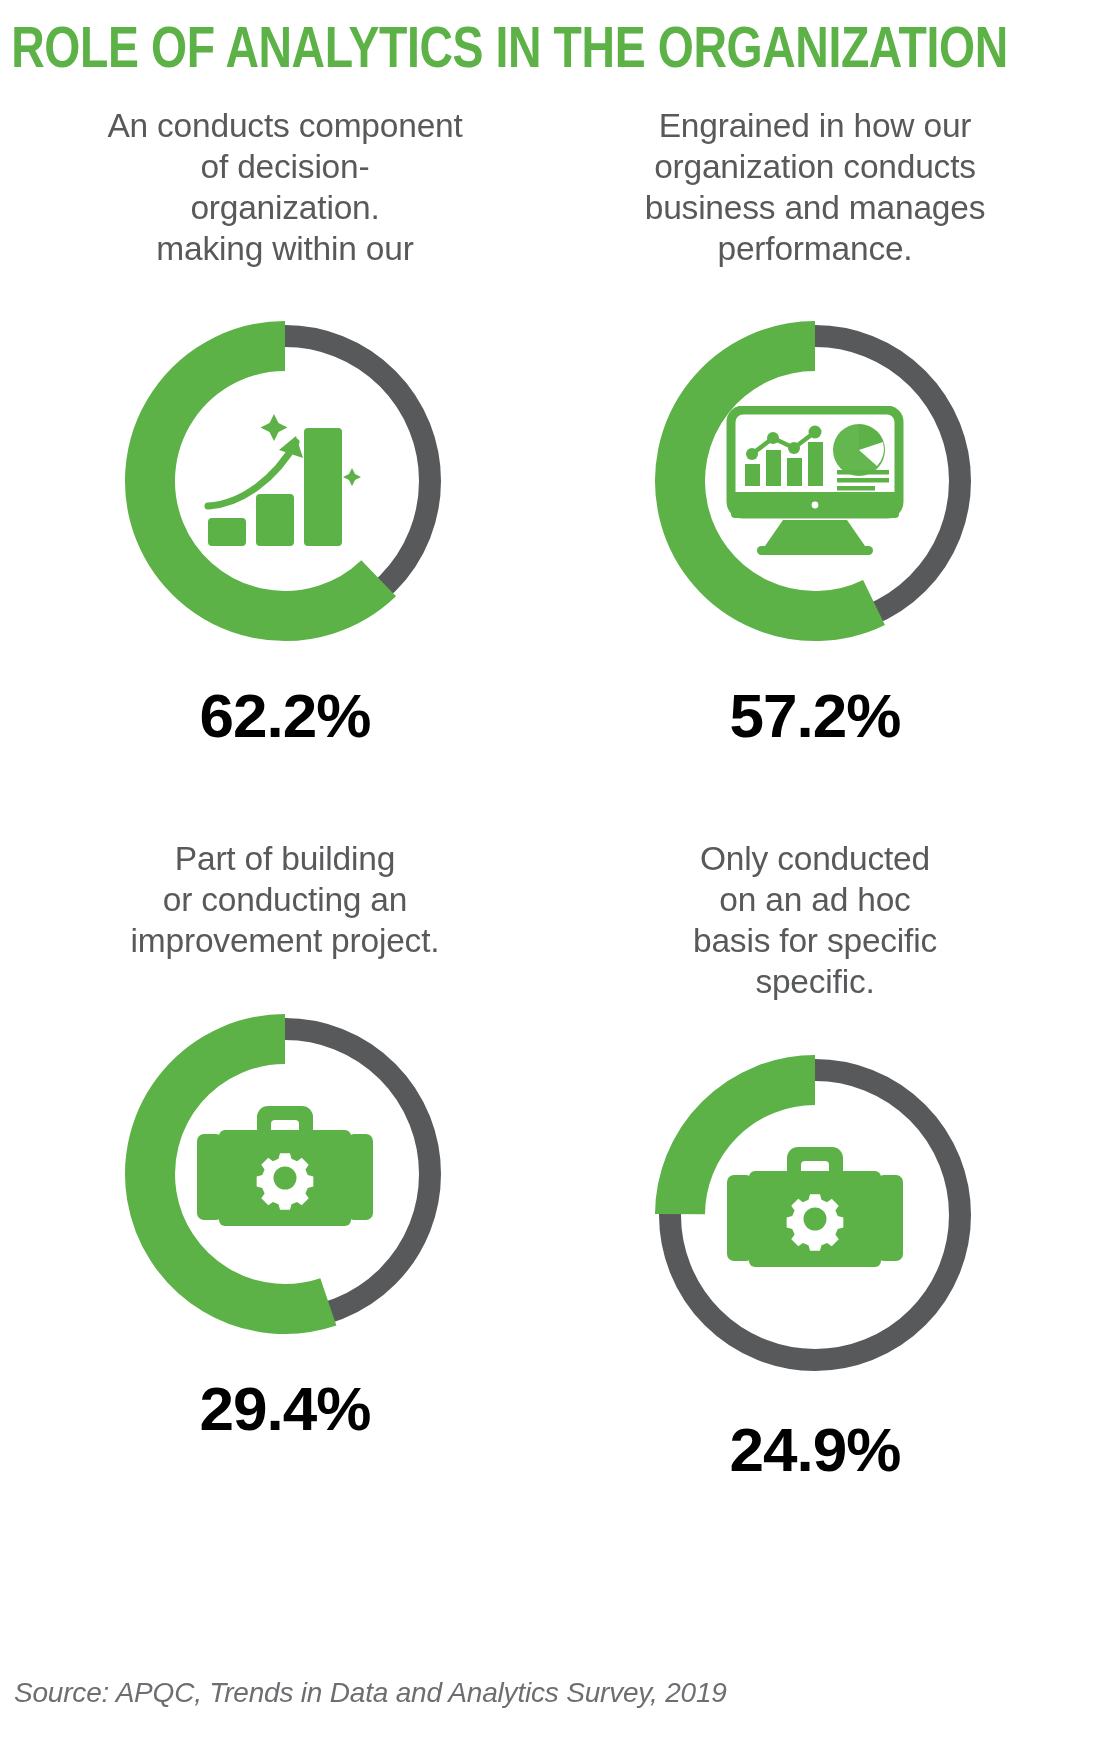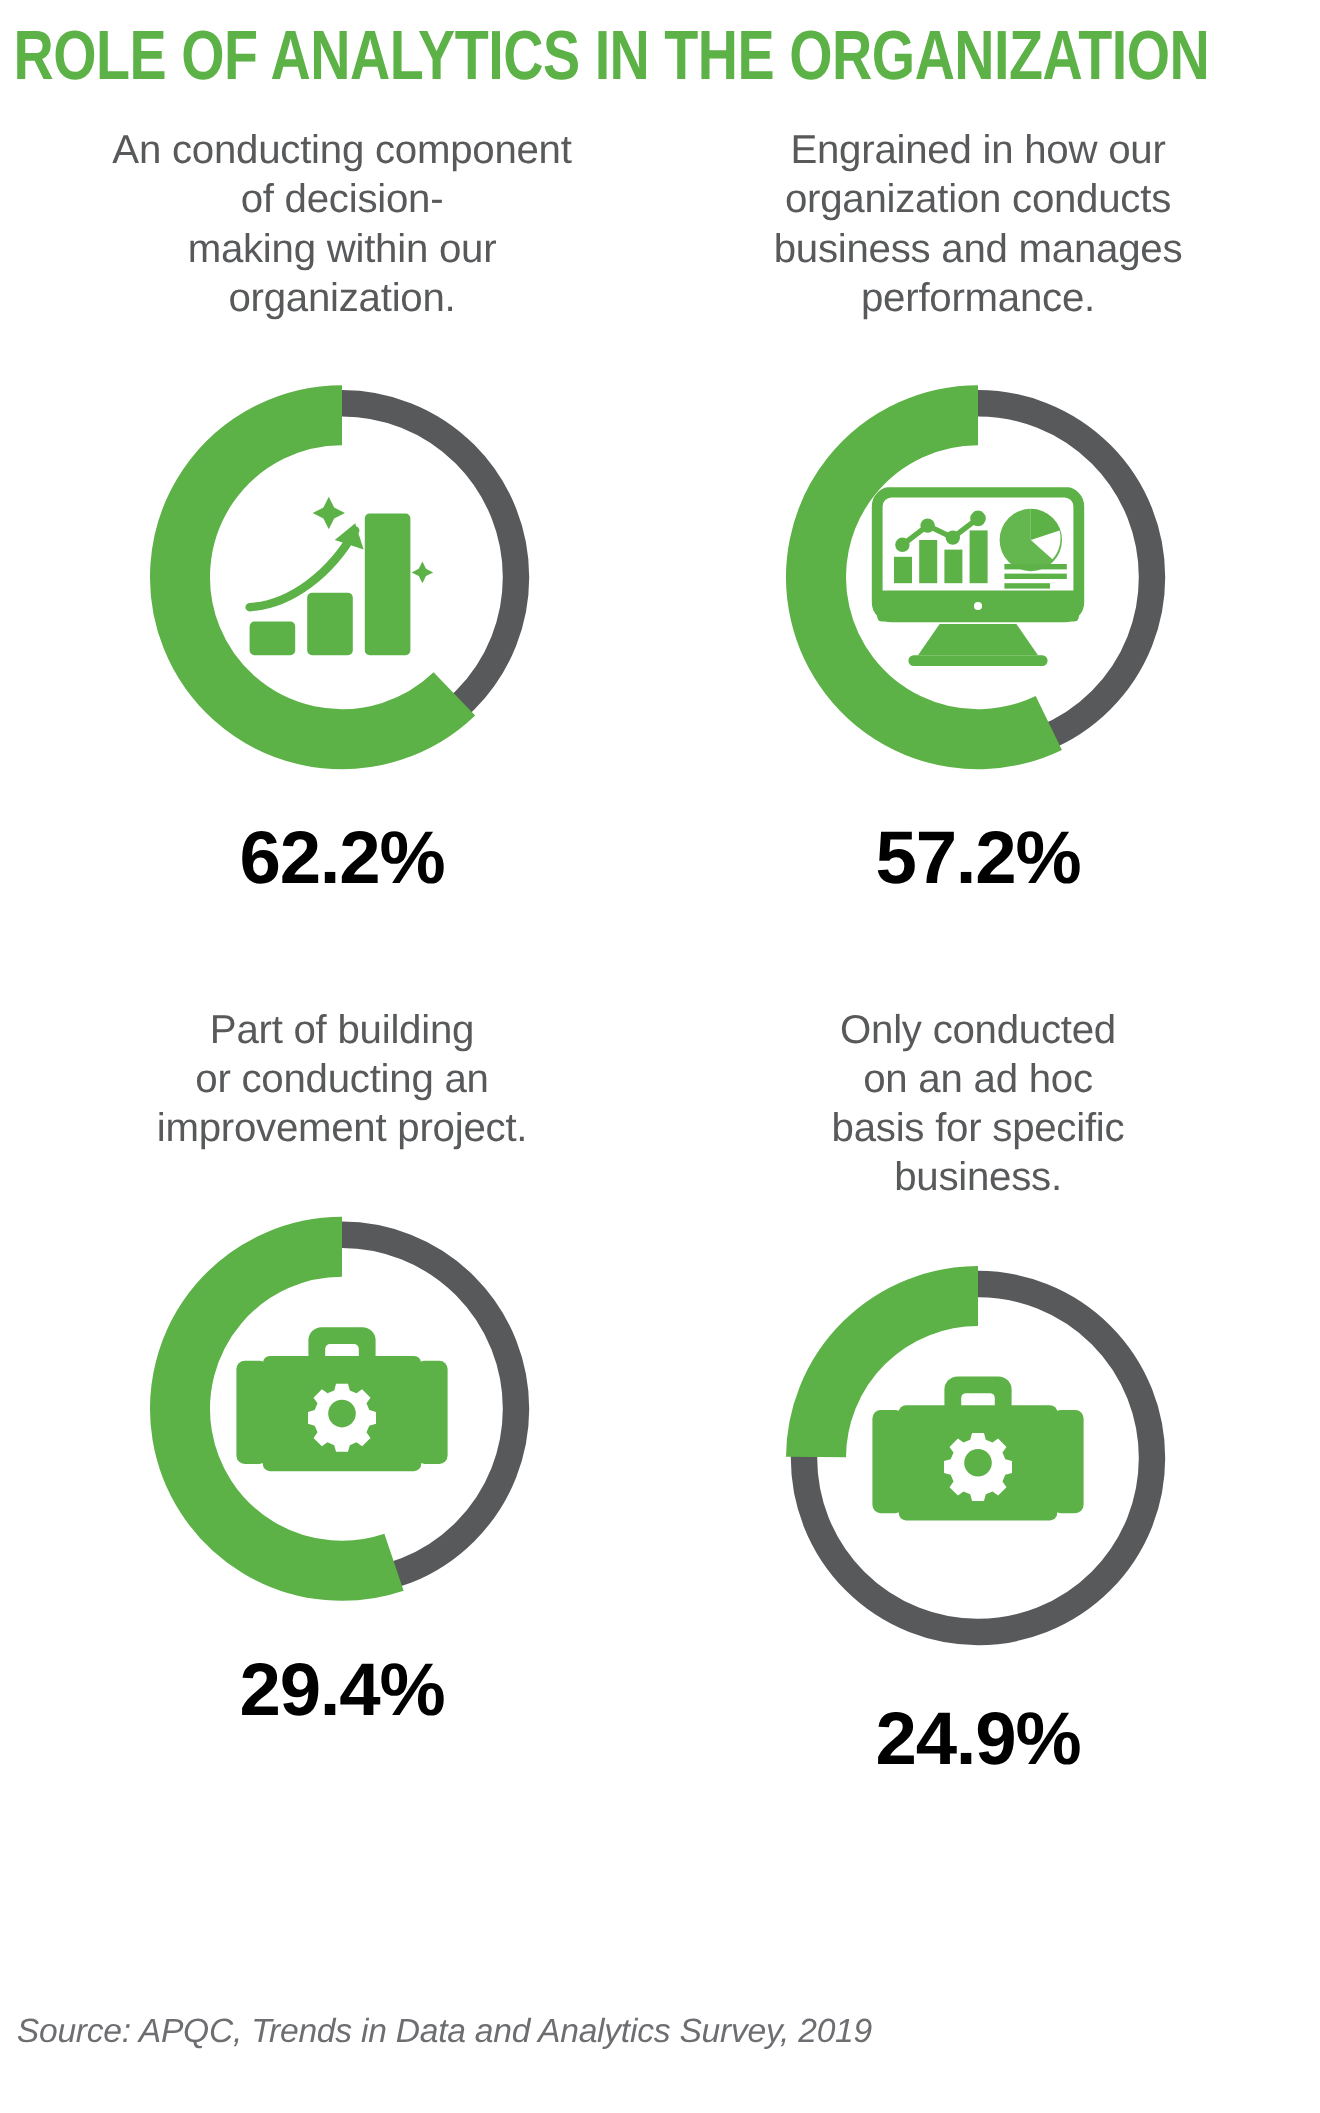--- a/index.html
+++ b/index.html
@@ -91,24 +91,24 @@
 <body>
 
 <div>
 
   <h1 class="title">ROLE OF ANALYTICS IN THE ORGANIZATION</h1>
 
   <div class="grid">
 
     <div class="cell">
       <div class="caption">
-        <div>An conducting component</div>
+        <div>An conducts component</div>
         <div>of decision-</div>
+        <div>organization.</div>
         <div>making within our</div>
-        <div>organization.</div>
       </div>
       <div class="gauge-wrap">
         <svg class="ring" viewBox="0 0 380 380">
           <circle cx="190" cy="190" r="145" fill="none" stroke="#58595b" stroke-width="22"></circle>
           <path fill="none" stroke="#5cb246" stroke-width="50" d="M 190 55 A 135 135 0 1 0 283.64 287.24"></path>
         </svg>
         <div class="icon-holder">
 
           <svg width="170" height="150" viewBox="0 0 170 150">
             <rect x="8" y="112" width="38" height="28" rx="4" fill="#5cb246"></rect>
@@ -196,21 +196,21 @@
         </div>
       </div>
       <div class="pct">29.4%</div>
     </div>
 
     <div class="cell">
       <div class="caption">
         <div>Only conducted</div>
         <div>on an ad hoc</div>
         <div>basis for specific</div>
-        <div>business.</div>
+        <div>specific.</div>
       </div>
       <div class="gauge-wrap">
         <svg class="ring" viewBox="0 0 380 380">
           <circle cx="190" cy="190" r="145" fill="none" stroke="#58595b" stroke-width="22"></circle>
           <path fill="none" stroke="#5cb246" stroke-width="50" d="M 190 55 A 135 135 0 0 0 55.00 189.15"></path>
         </svg>
         <div class="icon-holder">
 
           <svg width="180" height="140" viewBox="0 0 180 140">
             <rect x="62" y="2" width="56" height="34" rx="11" fill="#5cb246"></rect>

